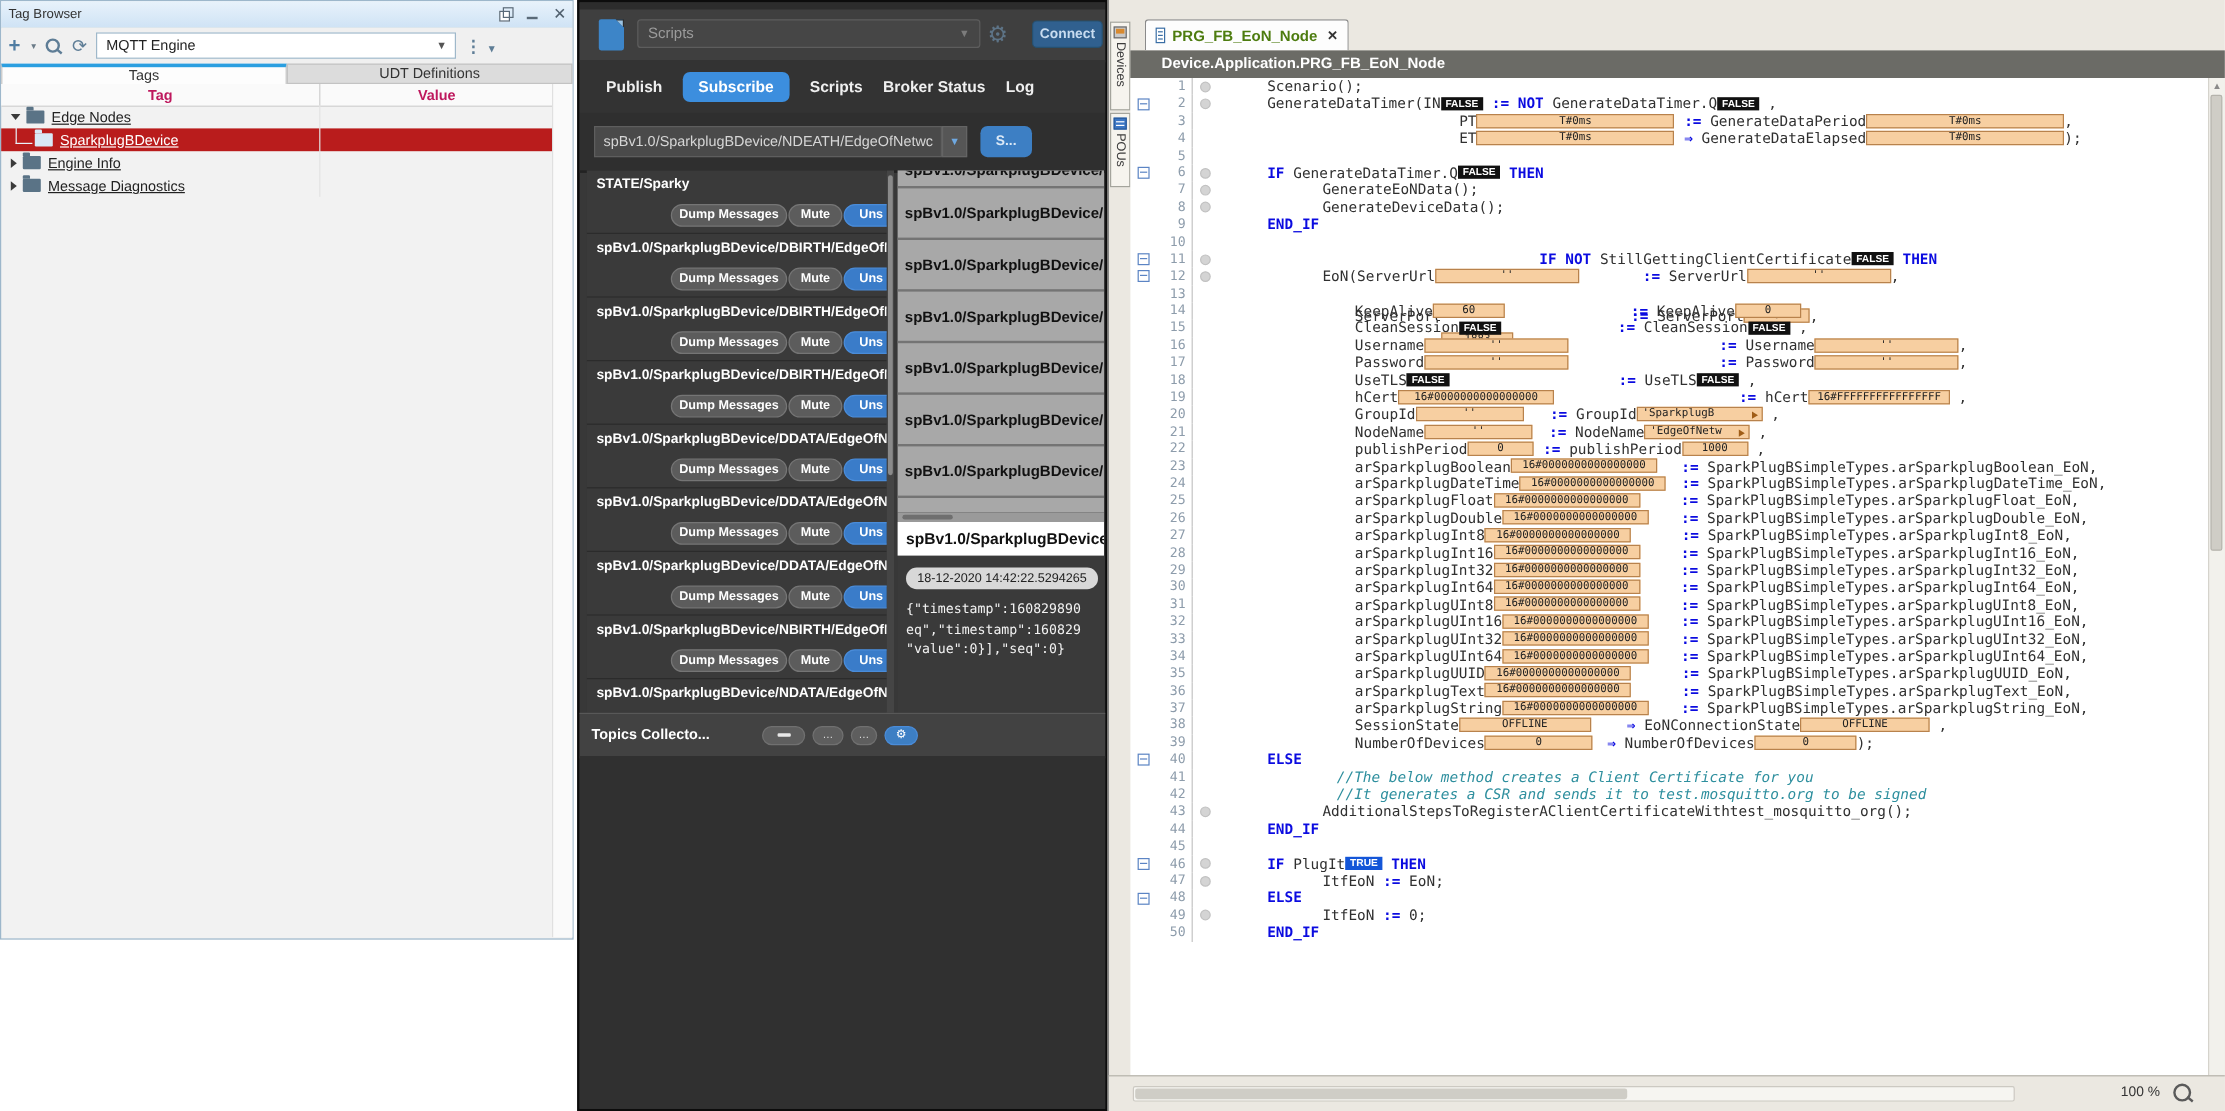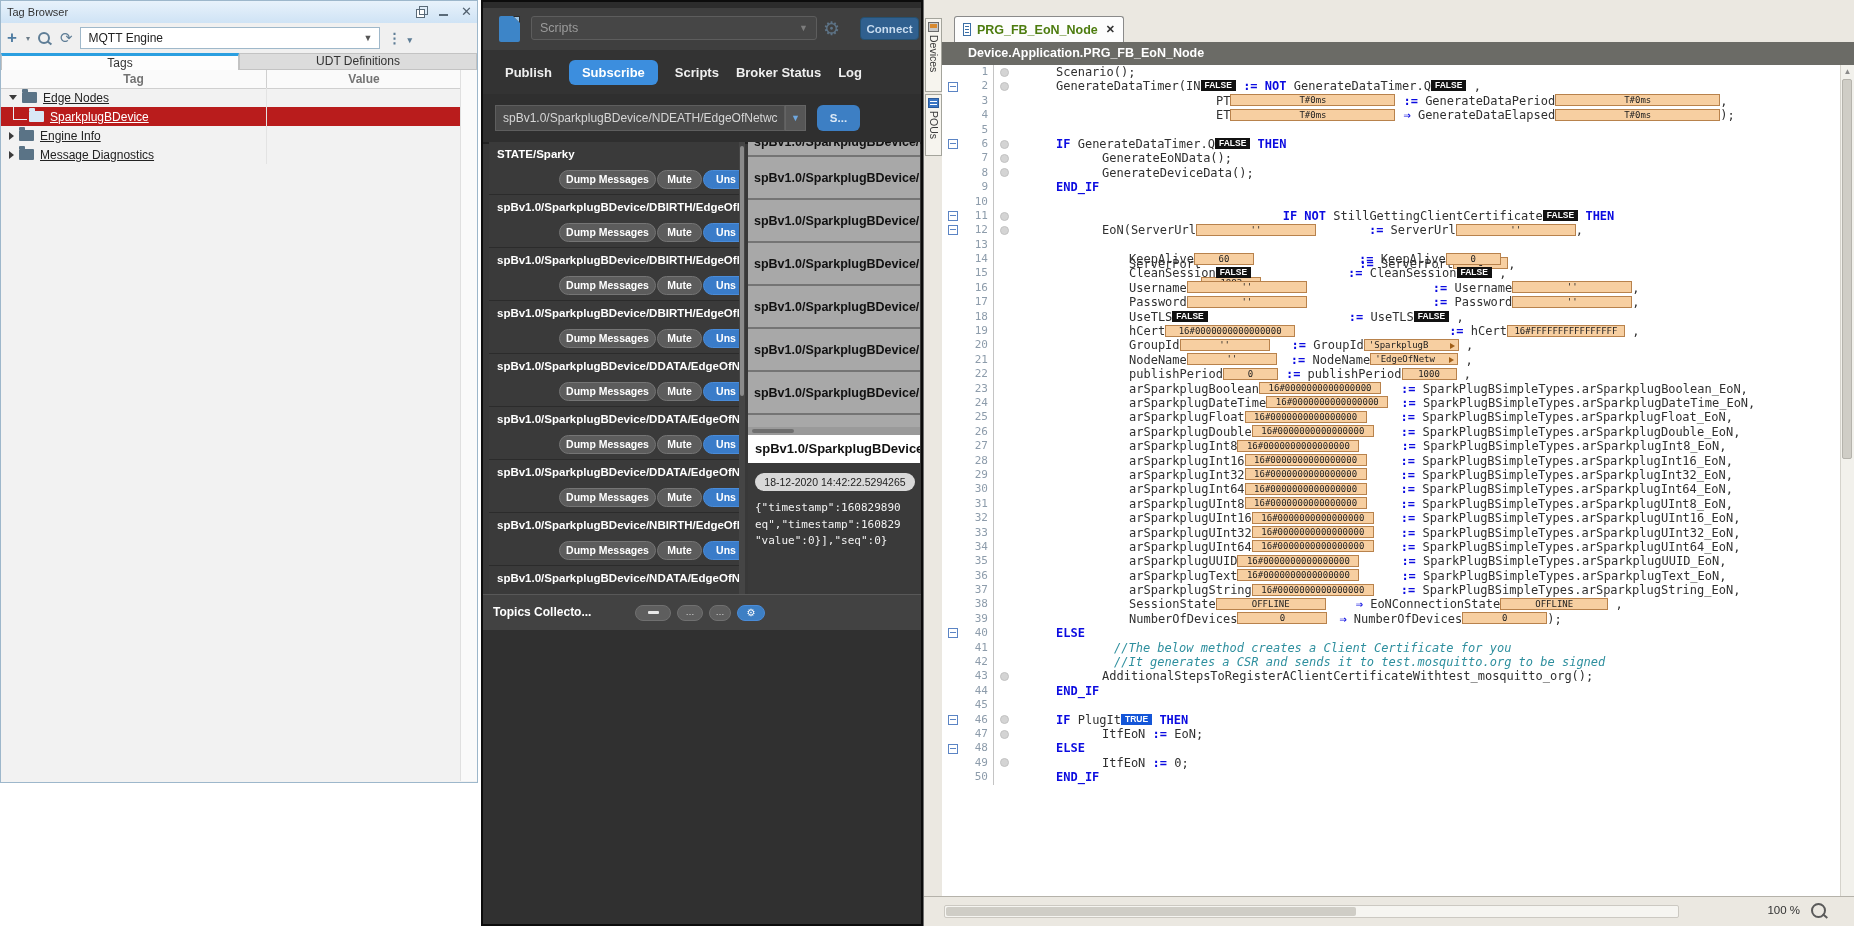--- a/index.html
+++ b/index.html
@@ -21,21 +21,21 @@
   .tiny-caret{font-size:8px;color:#6b7b88;margin-left:2px;margin-right:8px;}
   .search-glyph{width:8px;height:8px;border:2px solid #5e7d96;border-radius:50%;position:relative;margin-right:10px;}
   .search-glyph:after{content:"";position:absolute;left:7px;top:8px;width:5px;height:2px;background:#5e7d96;transform:rotate(40deg);}
   .tb-combo{width:300px;height:22px;background:#fff;border:1px solid #9fb8ca;display:flex;align-items:center;
     font-size:12px;color:#222;padding-left:8px;box-sizing:border-box;justify-content:space-between;}
   .tb-combo .car{color:#555;font-size:9px;padding-right:6px;}
   .tb-more{margin-left:8px;color:#5e7d96;font-size:14px;font-weight:bold;letter-spacing:1px;}
   .tb-tabs{left:0;top:52px;right:0;height:17px;display:flex;}
   .tb-tab{flex:1;text-align:center;font-size:12px;color:#333;line-height:15px;background:#dcdcdc;border:1px solid #c3c3c3;box-sizing:border-box;}
   .tb-tab.active{background:#fdfdfd;border-top:3px solid #2b9fe0;border-bottom:none;}
-  .tb-header{left:0;top:69px;right:16px;height:18px;background:#fafafa;border-bottom:1px solid #cfcfcf;font-weight:bold;font-size:12px;color:#737373;}
+  .tb-header{left:0;top:69px;right:16px;height:18px;background:#fafafa;border-bottom:1px solid #cfcfcf;font-weight:bold;font-size:12px;color:#be185d;}
   .tb-header .h1{position:absolute;left:0;width:265px;text-align:center;line-height:18px;}
   .tb-header .h2{position:absolute;left:265px;right:0;text-align:center;line-height:18px;border-left:1px solid #cfcfcf;}
   #tb-rows{left:0;top:87px;right:16px;}
   .trow{height:19px;display:flex;align-items:center;font-size:12px;color:#222;position:relative;text-decoration:underline;}
   .trow.sel{background:#b91c1c;color:#fff;}
   .exp{width:0;height:0;margin-left:8px;margin-right:5px;flex:0 0 auto;}
   .exp.down{border-left:4px solid transparent;border-right:4px solid transparent;border-top:5px solid #3a3a3a;}
   .exp.right{border-top:4px solid transparent;border-bottom:4px solid transparent;border-left:5px solid #3a3a3a;}
   .elbow{width:14px;height:14px;margin-left:12px;margin-right:2px;border-left:1px solid #e8f2fb;border-bottom:1px solid #e8f2fb;
     box-sizing:border-box;transform:translateY(-4px);flex:0 0 auto;}
@@ -474,21 +474,21 @@
       <div class="code-line">
         <div class="col-fold"></div>
         <div class="col-num">19</div>
         <div class="col-dot"></div>
         <div class="col-code" style="padding-left: 115px;"><span class="tok-t">hCert</span><span class="vbox" style="width: 130px;">16#0000000000000000</span><span class="gapx" style="width: 154px;"></span><span class="tok-o">:= </span><span class="tok-t">hCert</span><span class="vbox" style="width: 118px;">16#FFFFFFFFFFFFFFFF</span><span class="tok-t"> ,</span></div>
       </div>
       <div class="code-line">
         <div class="col-fold"></div>
         <div class="col-num">20</div>
         <div class="col-dot"></div>
-        <div class="col-code" style="padding-left: 115px;"><span class="tok-t">GroupId</span><span class="vbox" style="width: 90px;">''</span><span class="gapx" style="width: 22px;"></span><span class="tok-o">:= </span><span class="tok-t">GroupId</span><span class="vbox sb" style="width: 95px;">'SparkplugB</span><span class="tok-t"> ,</span></div>
+        <div class="col-code" style="padding-left: 115px;"><span class="tok-t">GroupId</span><span class="vbox" style="width: 90px;">''</span><span class="gapx" style="width: 22px;"></span><span class="tok-o">:= </span><span class="tok-t">GroupId</span><span class="vbox sb" style="width: 105px;">'SparkplugB</span><span class="tok-t"> ,</span></div>
       </div>
       <div class="code-line">
         <div class="col-fold"></div>
         <div class="col-num">21</div>
         <div class="col-dot"></div>
         <div class="col-code" style="padding-left: 115px;"><span class="tok-t">NodeName</span><span class="vbox" style="width: 90px;">''</span><span class="gapx" style="width: 14px;"></span><span class="tok-o">:= </span><span class="tok-t">NodeName</span><span class="vbox sb" style="width: 88px;">'EdgeOfNetw</span><span class="tok-t"> ,</span></div>
       </div>
       <div class="code-line">
         <div class="col-fold"></div>
         <div class="col-num">22</div>

